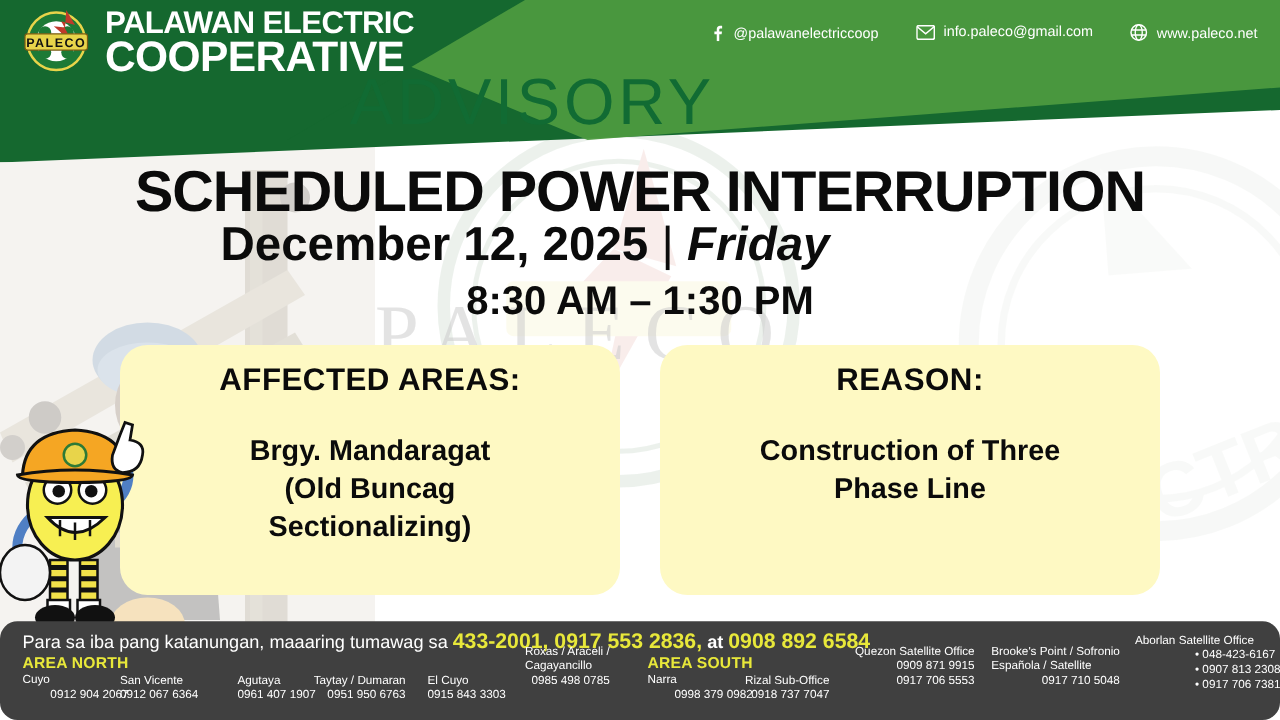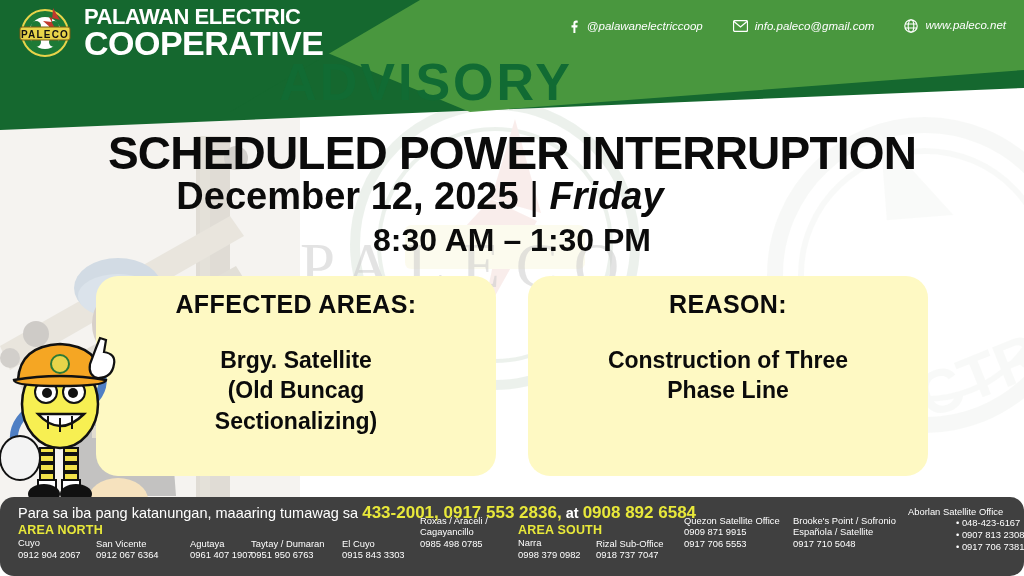--- a/index.html
+++ b/index.html
@@ -58,35 +58,35 @@
     background:#15682f;
     clip-path:polygon(0 0, 420px 0, 230px 112px, 0 112px);
   }
 
   .logo { position:absolute; left:12px; top:8px; width:66px; height:50px; }
   .brand {
     position:absolute; left:84px; top:6px;
     color:#ffffff; font-weight:bold; line-height:.96;
     letter-spacing:-0.5px;
   }
-  .brand .l1 { font-size:22px; display:block; }
+  .brand .l1 { font-size:25px; display:block; }
   .brand .l2 { font-size:34px; display:block; }
 
   .contacts {
     position:absolute; right:18px; top:19px;
     display:flex; gap:30px; align-items:center;
     color:#ffffff; font-size:11.5px;
   }
-  .contact { display:flex; align-items:flex-start; gap:7px; white-space:nowrap;font-style:italic; }
+  .contact { display:flex; align-items:flex-end; gap:7px; white-space:nowrap; }
   .contact svg { display:block; }
 
   
   .advisory {
     position:absolute; left:0; top:52px; width:852px;
-    text-align:center; font-size:52px; font-weight:bold;
+    text-align:center; font-size:52px; font-weight:normal;
     color:#116b33; letter-spacing:3px; z-index:5;
   }
   .headline {
     position:absolute; left:0; top:126px; width:1024px;
     text-align:center; font-size:46px; font-weight:bold;
     color:#0b0b0b; letter-spacing:-0.8px; z-index:5;
   }
   .dateline {
     position:absolute; left:0; top:175px; width:840px;
     text-align:center; font-size:38px; font-weight:bold;
@@ -137,21 +137,21 @@
   .hotline .at { color:#ffffff; font-size:14.5px; font-weight:bold; }
 
   .areas { position:absolute; left:0; top:26px; width:1024px; height:53px; }
   .col { position:absolute; top:0; color:#ffffff; }
   .area-head {
     color:#e8e83a; font-weight:bold; font-size:12.5px;
     letter-spacing:0.2px; line-height:1.15; white-space:nowrap;
   }
   .loc { font-size:9.4px; line-height:1.2; white-space:nowrap; }
   .loc .nm { display:block; }
-  .loc .ph { display:block; }
+  .loc .ph { display:block;text-align:right; }
   .spacer-head { height:15px; }
   .bullets { font-size:9.4px; line-height:1.25; }
   .bullets div { white-space:nowrap;margin-left:48px; }
 </style>
 </head>
 <body>
 
 <div class="poster">
 
   <div class="bg-photo">
@@ -270,21 +270,21 @@
     <span>December 12, 2025</span>
     <span class="sep">|</span>
     <span class="day">Friday</span>
   </div>
   <div class="timeline">8:30 AM – 1:30 PM</div>
 
   <div class="cards">
     <div class="card">
       <div class="card-title">AFFECTED AREAS:</div>
       <div class="card-body">
-        <span class="ln">Brgy. Satellite</span>
+        <span class="ln">Brgy. Mandaragat</span>
         <span class="ln">(Old Buncag</span>
         <span class="ln">Sectionalizing)</span>
       </div>
     </div>
     <div class="card">
       <div class="card-title">REASON:</div>
       <div class="card-body">
         <span class="ln">Construction of Three</span>
         <span class="ln">Phase Line</span>
       </div>

